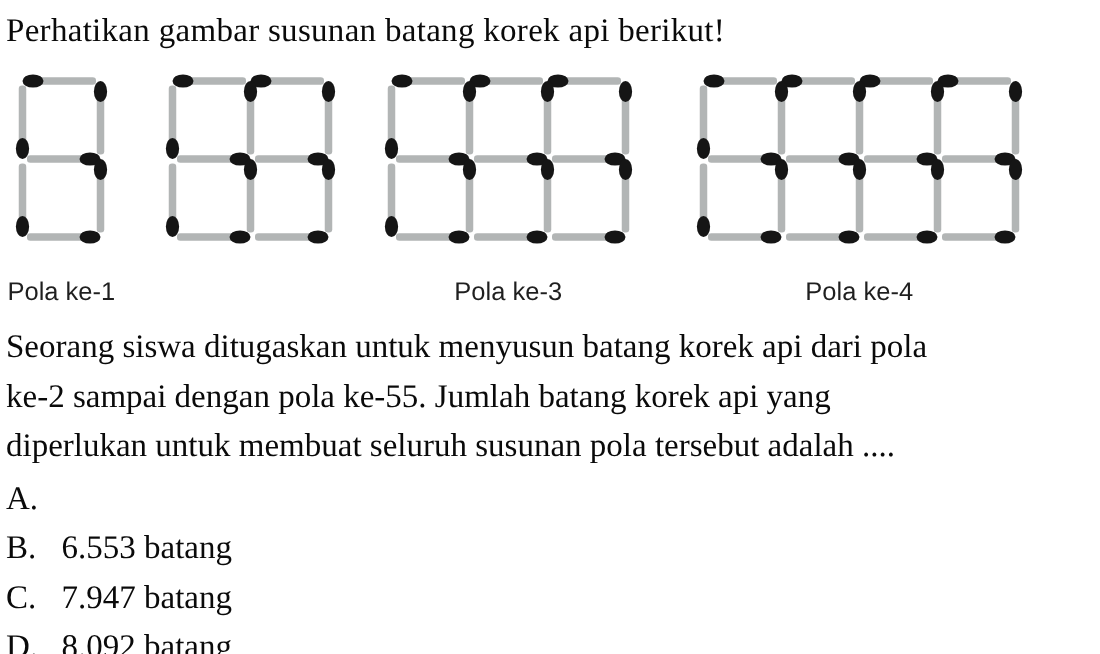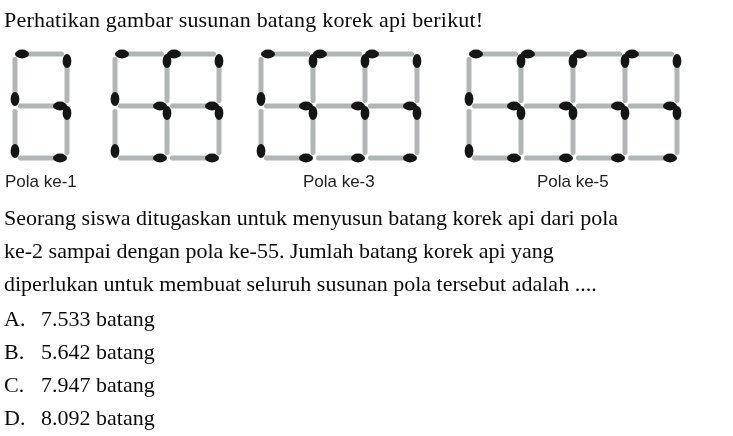--- a/index.html
+++ b/index.html
@@ -24,21 +24,21 @@
   }
   .fig-block { display: flex; flex-direction: column; align-items: center; }
   .fig-block.g1 { margin-left: 0; }
   .fig-block.g2 { margin-left: 30px; }
   .fig-block.g3 { margin-left: 26px; }
   .fig-block.g4 { margin-left: 36px; }
   .fig-label {
     font-family: "Liberation Sans", sans-serif;
     font-size: 17px;
     color: #1f1f1f;
-    margin-top: 2px;
+    margin-top: 14px;
     white-space: nowrap;
   }
   .question { margin-top: 9px; padding-left: 0px; font-family: Liberation Serif, serif; }
   .q-line {
     font-size: 22px;
     line-height: 33px;
     white-space: nowrap;
   }
   .options { margin-top: 2px; }
   .option-row { display: flex; font-size: 22px; line-height: 33px; }
@@ -179,38 +179,37 @@
             <ellipse cx="112" cy="67" rx="4.4" ry="7" fill="#151515"></ellipse>
             <rect x="161.5" y="11" width="5" height="46" rx="2.2" fill="#b2b5b5"></rect>
             <ellipse cx="164" cy="15" rx="4.4" ry="7" fill="#151515"></ellipse>
             <rect x="161.5" y="63" width="5" height="46" rx="2.2" fill="#b2b5b5"></rect>
             <ellipse cx="164" cy="67" rx="4.4" ry="7" fill="#151515"></ellipse>
             <rect x="213.5" y="11" width="5" height="46" rx="2.2" fill="#b2b5b5"></rect>
             <ellipse cx="216" cy="15" rx="4.4" ry="7" fill="#151515"></ellipse>
             <rect x="213.5" y="63" width="5" height="46" rx="2.2" fill="#b2b5b5"></rect>
             <ellipse cx="216" cy="67" rx="4.4" ry="7" fill="#151515"></ellipse>
           </svg></div>
-      <div class="fig-label">Pola ke-5</div>
+      <div class="fig-label">Pola ke-4</div>
     </div>
   </div>
 
   <div class="question">
     <div class="q-line">Seorang siswa ditugaskan untuk menyusun batang korek api dari pola</div>
     <div class="q-line">ke-2 sampai dengan pola ke-55. Jumlah batang korek api yang</div>
     <div class="q-line">diperlukan untuk membuat seluruh susunan pola tersebut adalah ....</div>
   </div>
 
   <div class="options">
     <div class="option-row">
       <span class="option-letter">A.</span>
-      <span class="option-text">7.533 batang</span>
     </div>
     <div class="option-row">
       <span class="option-letter">B.</span>
-      <span class="option-text">5.642 batang</span>
+      <span class="option-text">6.553 batang</span>
     </div>
     <div class="option-row">
       <span class="option-letter">C.</span>
       <span class="option-text">7.947 batang</span>
     </div>
     <div class="option-row">
       <span class="option-letter">D.</span>
       <span class="option-text">8.092 batang</span>
     </div>
   </div>

